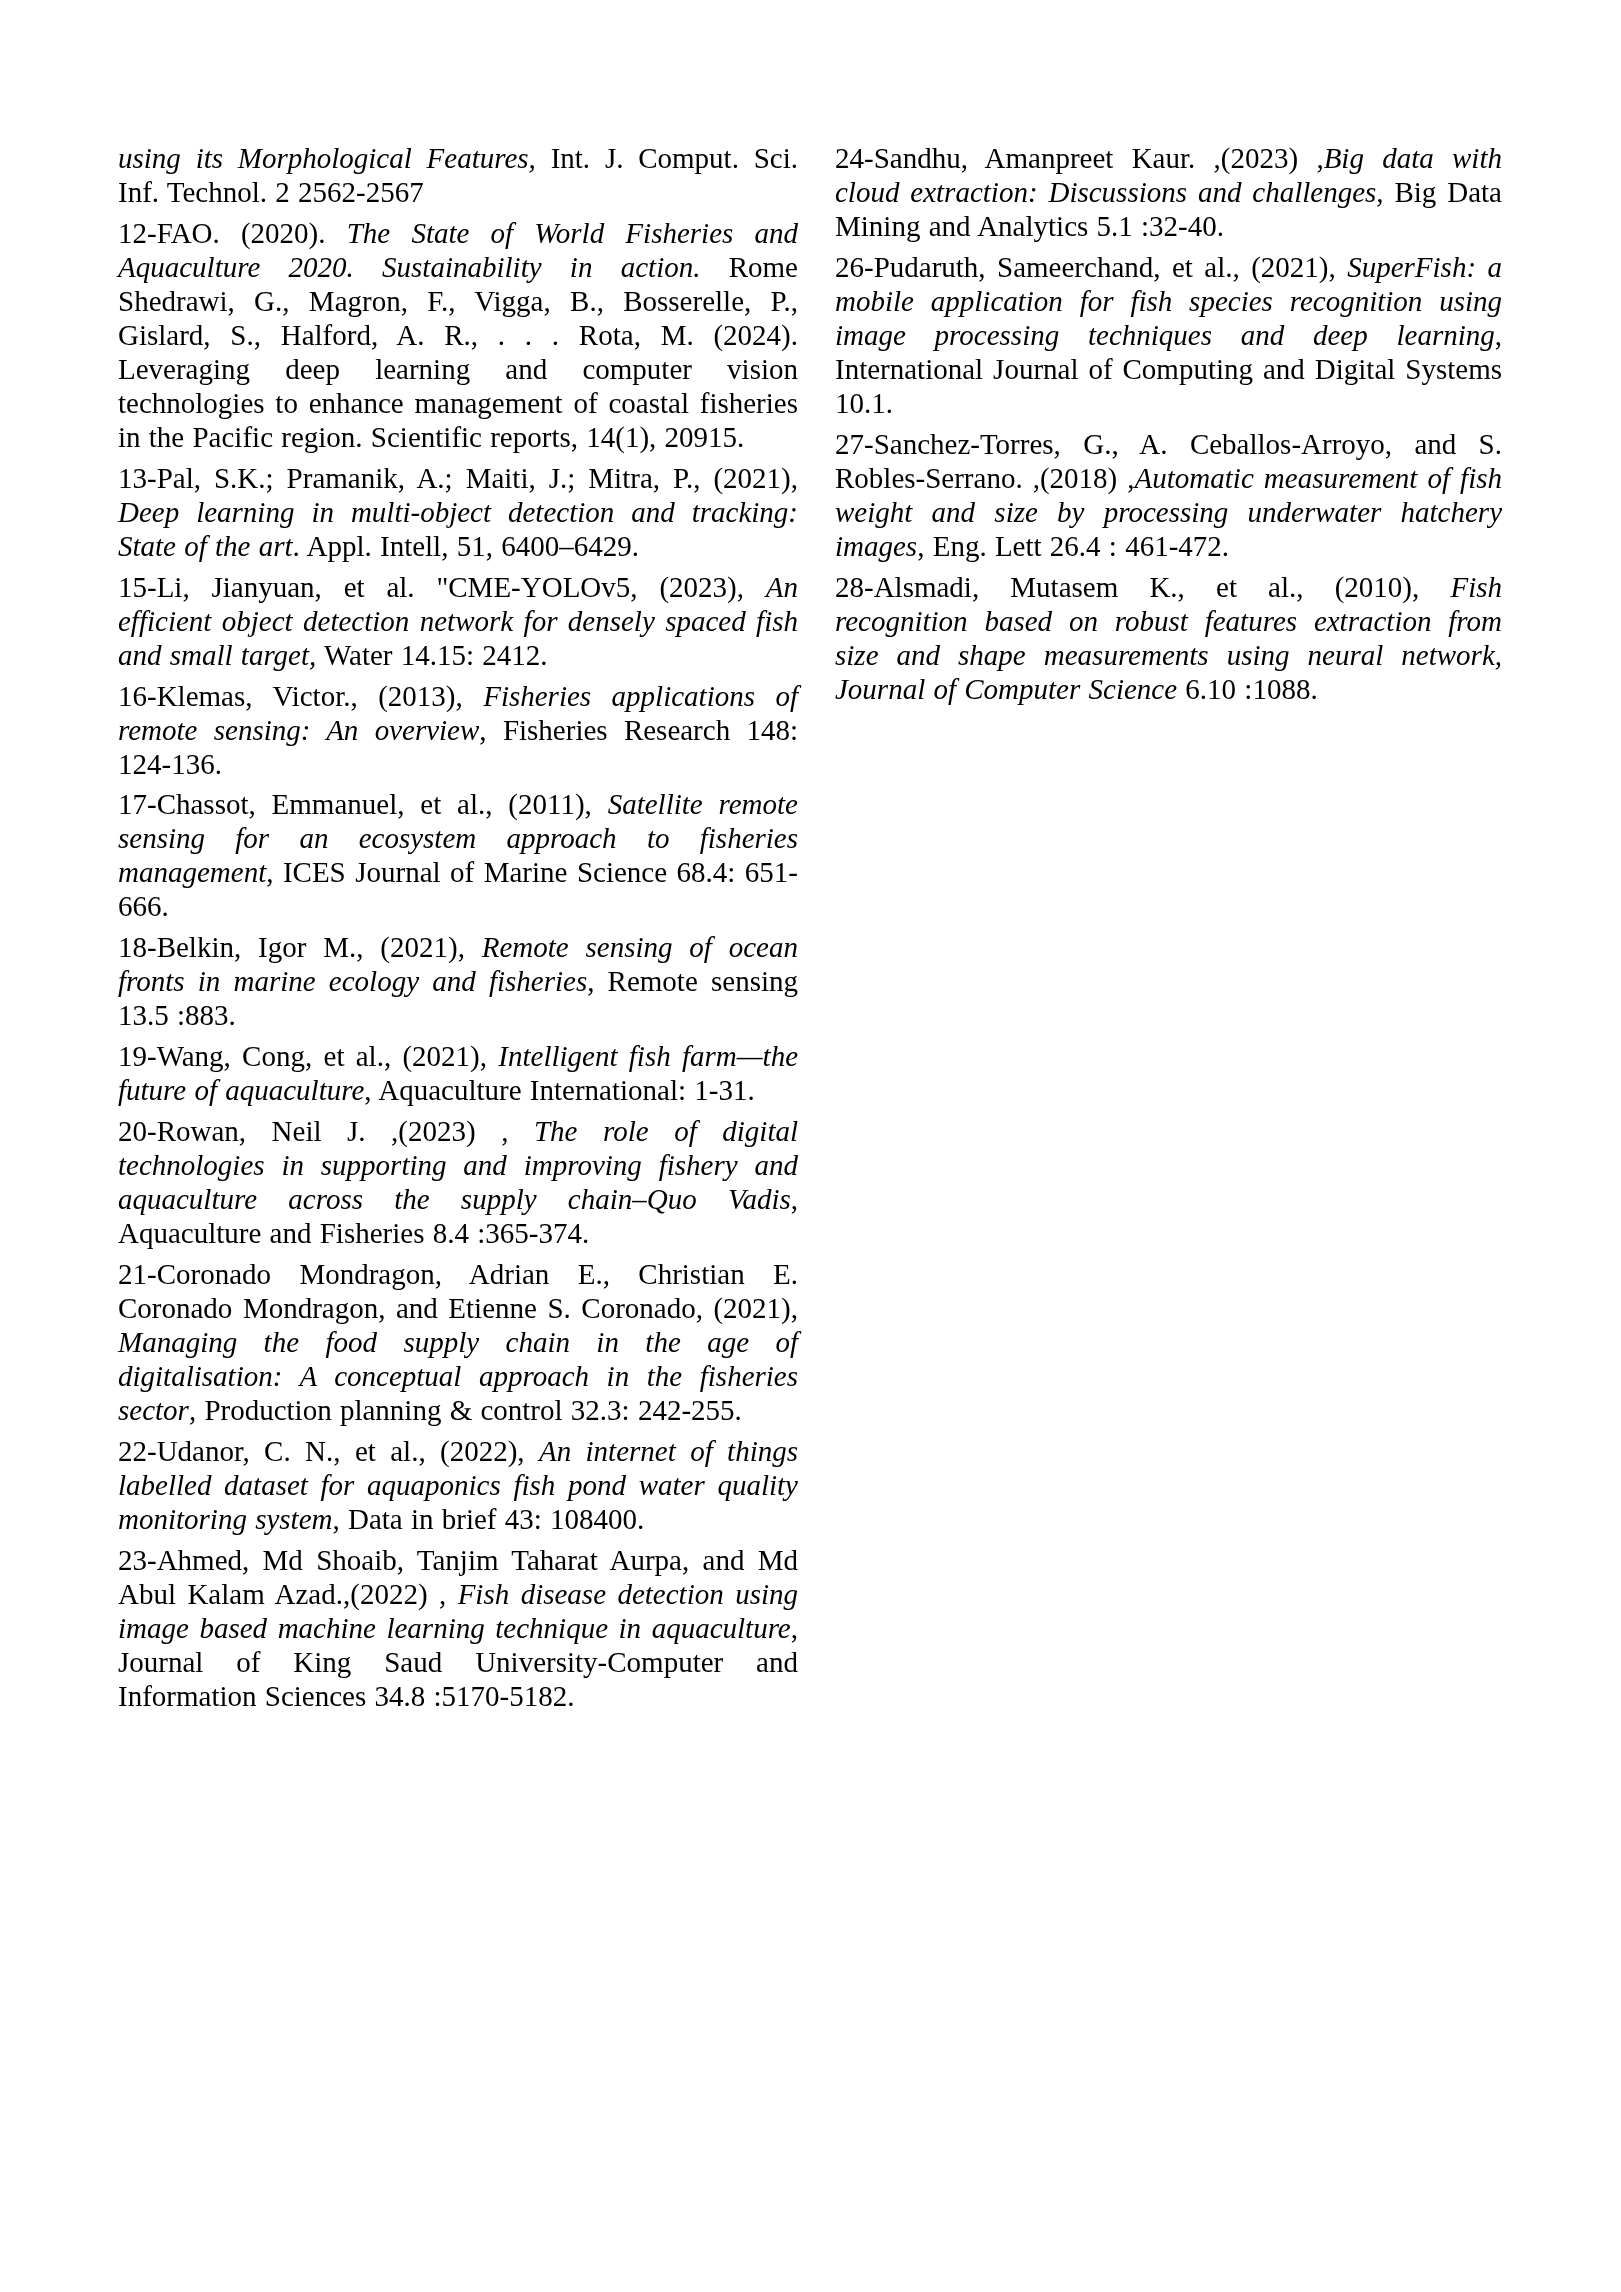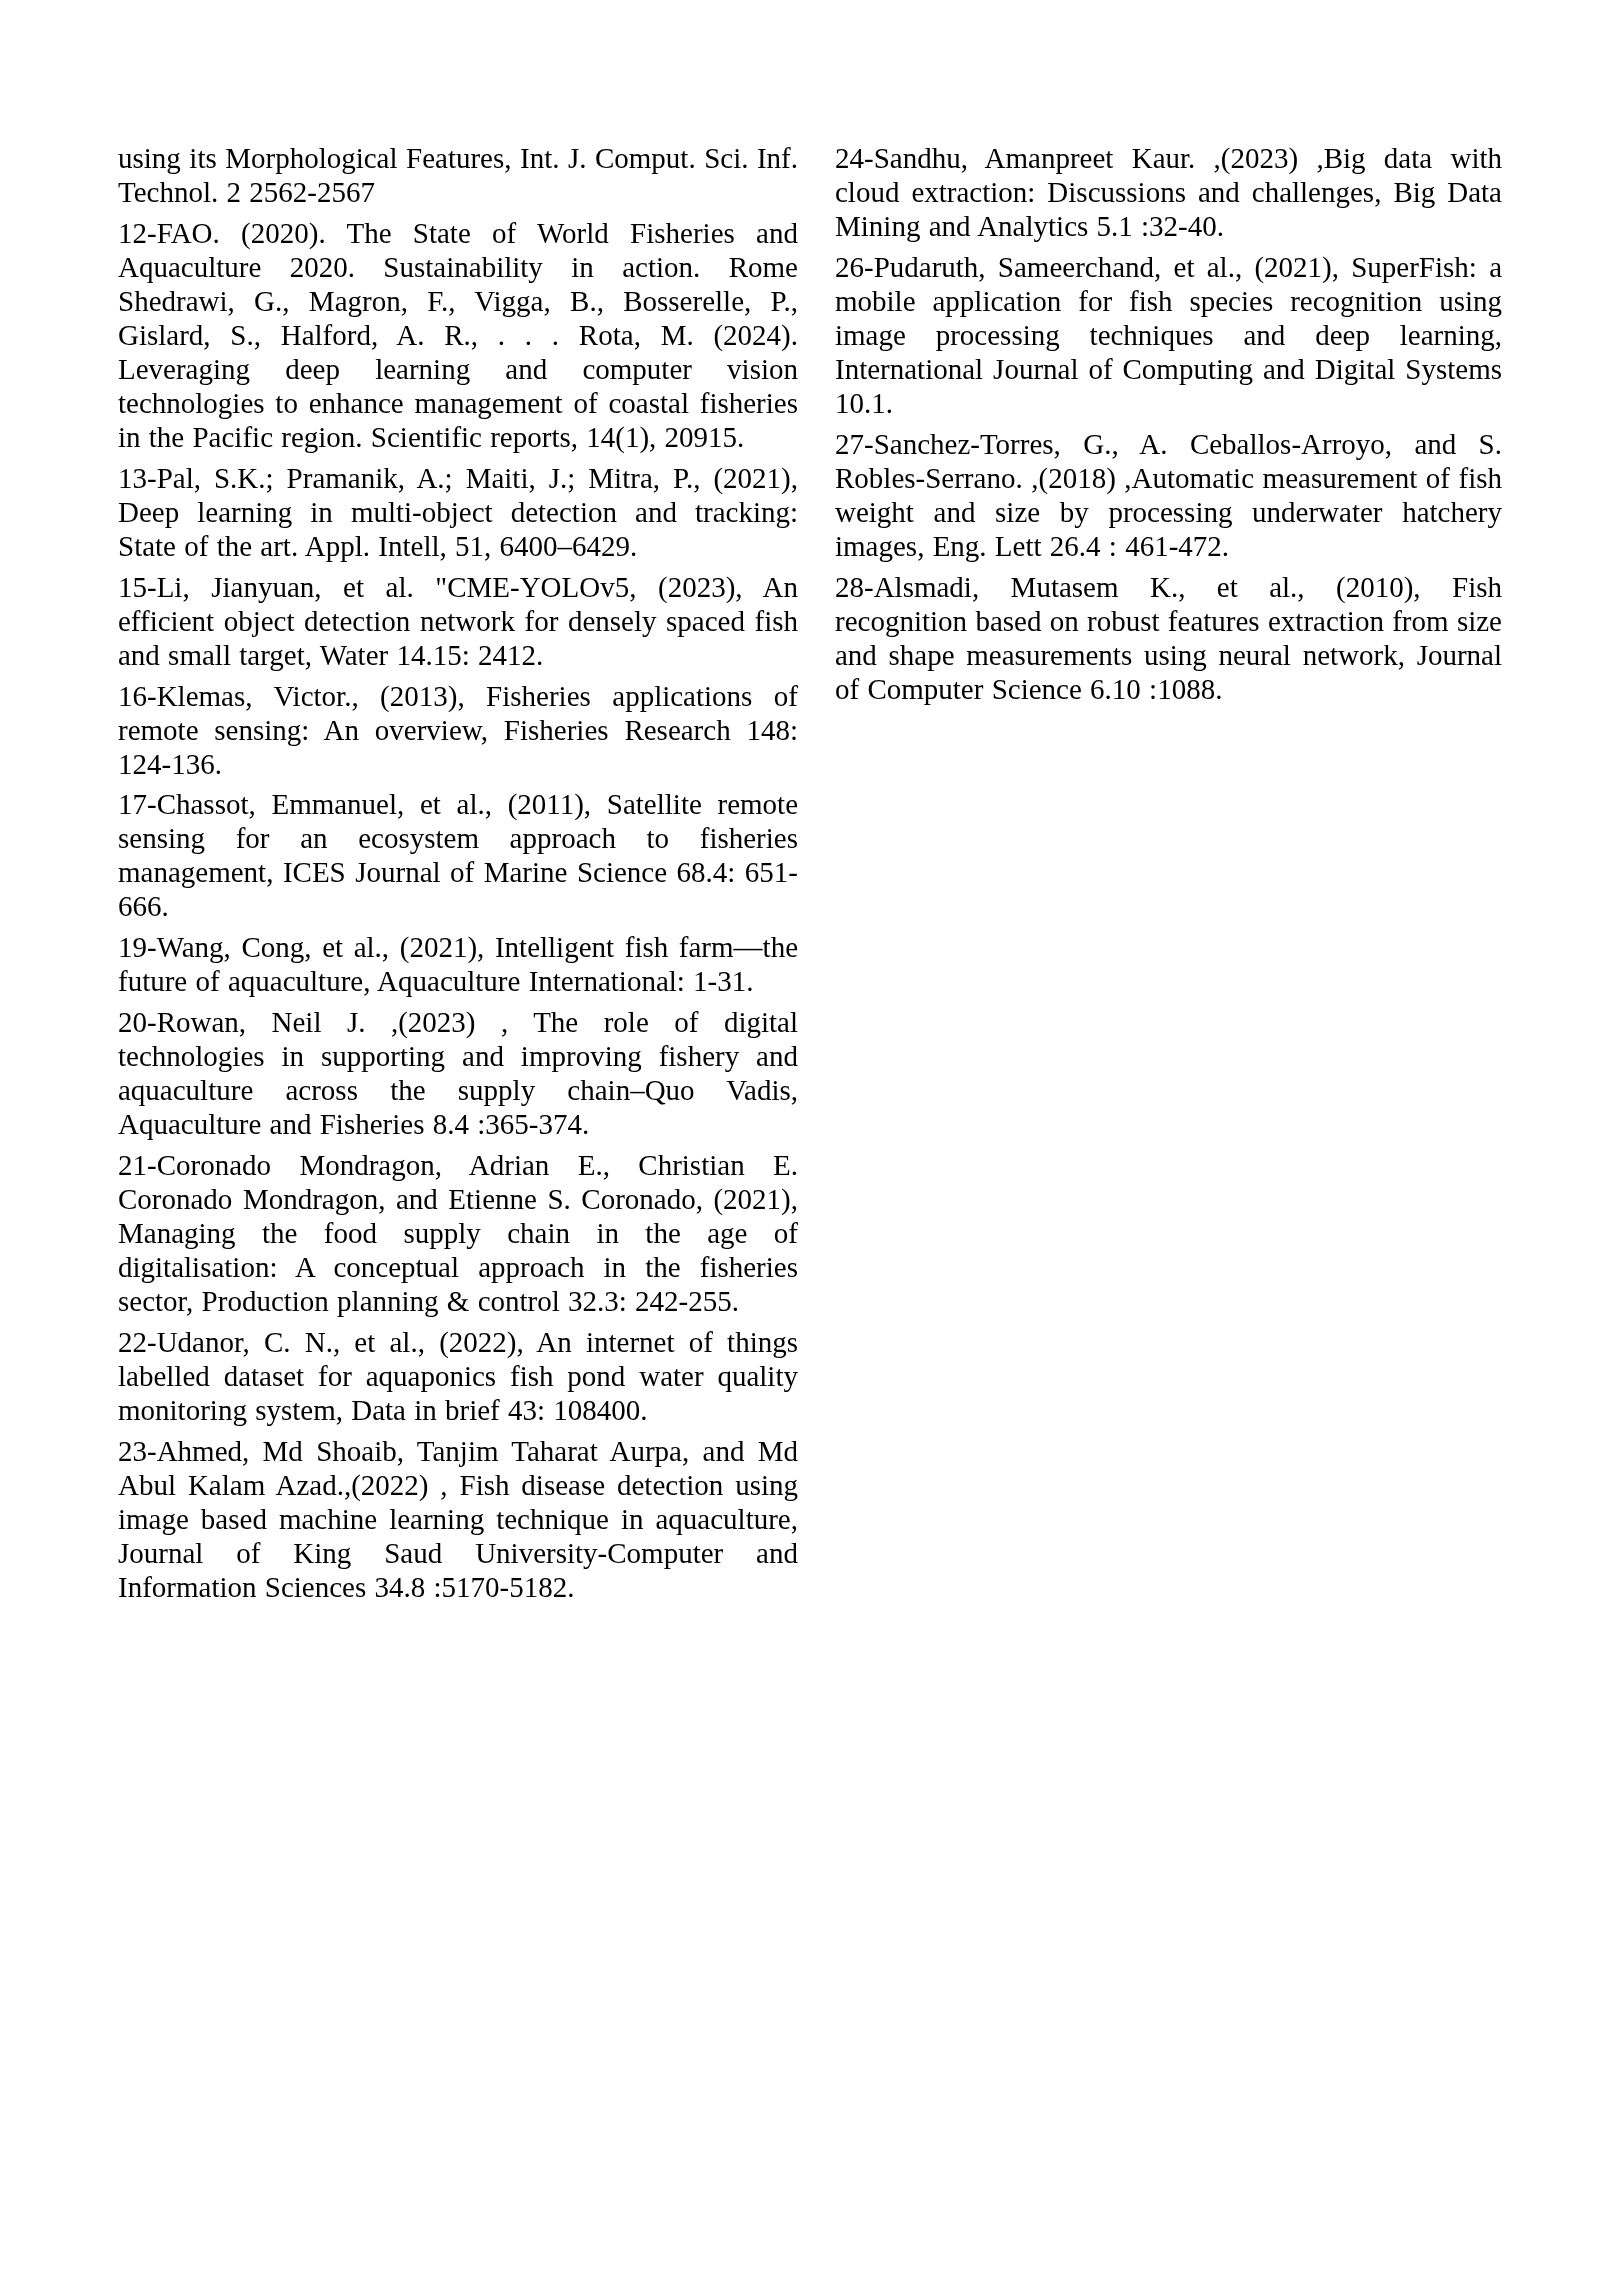--- a/index.html
+++ b/index.html
@@ -30,33 +30,35 @@
   }
   .reference {
     margin: 0 0 6.9px 0;
     font-size: 29px;
     line-height: 34px;
     text-align: justify;
     text-justify: inter-word;
     word-spacing: 1px;
   }
   .italic {
+    font-style: italic;
   }
 </style>
 </head>
 <body>
 
 <div class="page">
   <div class="column column-left" id="col-left">
       <p class="reference"><span class="italic">using its Morphological Features,</span><span class=""> Int. J. Comput. Sci. Inf. Technol. 2 2562-2567</span></p>
       <p class="reference"><span class="">12-FAO. (2020). </span><span class="italic">The State of World Fisheries and Aquaculture 2020. Sustainability in action.</span><span class=""> Rome Shedrawi, G., Magron, F., Vigga, B., Bosserelle, P., Gislard, S., Halford, A. R., . . . Rota, M. (2024). Leveraging deep learning and computer vision technologies to enhance management of coastal fisheries in the Pacific region. Scientific reports, 14(1), 20915.</span></p>
       <p class="reference"><span class="">13-Pal, S.K.; Pramanik, A.; Maiti, J.; Mitra, P., (2021), </span><span class="italic">Deep learning in multi-object detection and tracking: State of the art</span><span class="">. Appl. Intell, 51, 6400–6429.</span></p>
       <p class="reference"><span class="">15-Li, Jianyuan, et al. "CME-YOLOv5, (2023), </span><span class="italic">An efficient object detection network for densely spaced fish and small target,</span><span class=""> Water 14.15: 2412.</span></p>
       <p class="reference"><span class="">16-Klemas, Victor., (2013), </span><span class="italic">Fisheries applications of remote sensing: An overview</span><span class="">, Fisheries Research 148: 124-136.</span></p>
       <p class="reference"><span class="">17-Chassot, Emmanuel, et al., (2011), </span><span class="italic">Satellite remote sensing for an ecosystem approach to fisheries management</span><span class="">, ICES Journal of Marine Science 68.4: 651-666.</span></p>
+      <p class="reference"><span class="">18-Belkin, Igor M., (2021), </span><span class="italic">Remote sensing of ocean fronts in marine ecology and fisheries</span><span class="">, Remote sensing 13.5 :883.</span></p>
       <p class="reference"><span class="">19-Wang, Cong, et al., (2021), </span><span class="italic">Intelligent fish farm—the future of aquaculture</span><span class="">, Aquaculture International: 1-31.</span></p>
       <p class="reference"><span class="">20-Rowan, Neil J. ,(2023) , </span><span class="italic">The role of digital technologies in supporting and improving fishery and aquaculture across the supply chain–Quo Vadis</span><span class="">, Aquaculture and Fisheries 8.4 :365-374.</span></p>
       <p class="reference"><span class="">21-Coronado Mondragon, Adrian E., Christian E. Coronado Mondragon, and Etienne S. Coronado, (2021), </span><span class="italic">Managing the food supply chain in the age of digitalisation: A conceptual approach in the fisheries sector</span><span class="">, Production planning &amp; control 32.3: 242-255.</span></p>
       <p class="reference"><span class="">22-Udanor, C. N., et al., (2022), </span><span class="italic">An internet of things labelled dataset for aquaponics fish pond water quality monitoring system</span><span class="">, Data in brief 43: 108400.</span></p>
       <p class="reference"><span class="">23-Ahmed, Md Shoaib, Tanjim Taharat Aurpa, and Md Abul Kalam Azad.,(2022) , </span><span class="italic">Fish disease detection using image based machine learning technique in aquaculture</span><span class="">, Journal of King Saud University-Computer and Information Sciences 34.8 :5170-5182.</span></p>
     </div>
   <div class="column column-right" id="col-right">
       <p class="reference"><span class="">24-Sandhu, Amanpreet Kaur. ,(2023) ,</span><span class="italic">Big data with cloud extraction: Discussions and challenges</span><span class="">, Big Data Mining and Analytics 5.1 :32-40.</span></p>
       <p class="reference"><span class="">26-Pudaruth, Sameerchand, et al., (2021), </span><span class="italic">SuperFish: a mobile application for fish species recognition using image processing techniques and deep learning</span><span class="">, International Journal of Computing and Digital Systems 10.1.</span></p>
       <p class="reference"><span class="">27-Sanchez-Torres, G., A. Ceballos-Arroyo, and S. Robles-Serrano. ,(2018) ,</span><span class="italic">Automatic measurement of fish weight and size by processing underwater hatchery images</span><span class="">, Eng. Lett 26.4 : 461-472.</span></p>

